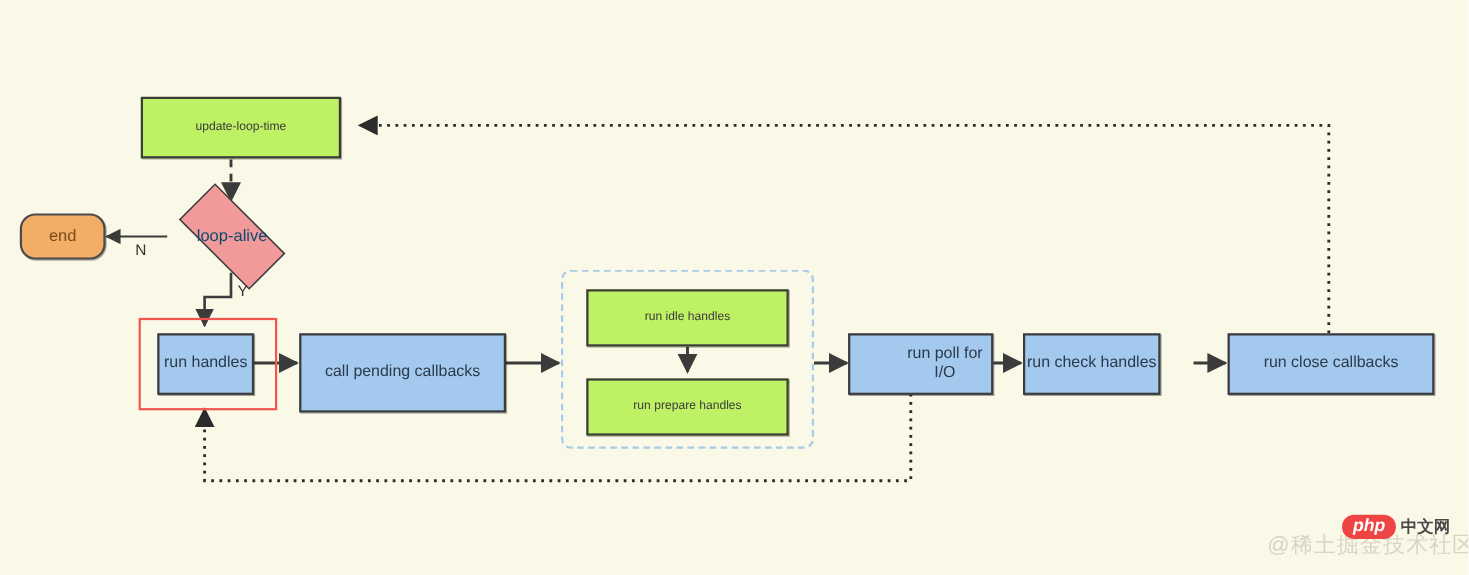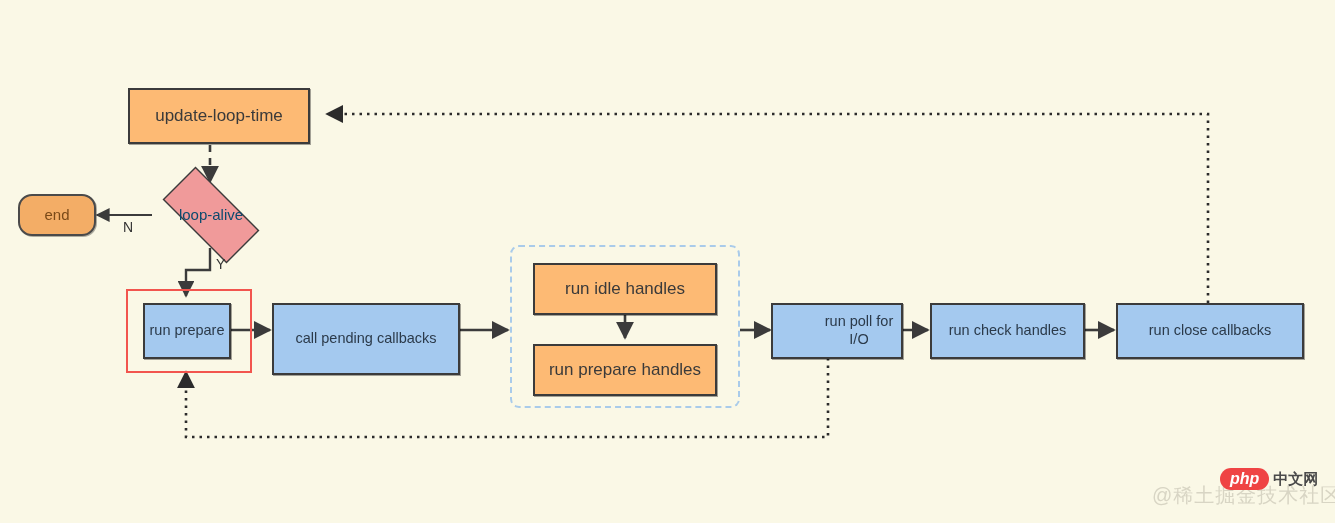--- a/index.html
+++ b/index.html
@@ -34,23 +34,23 @@
     line-height: 1.22;
     z-index: 3;
   }
 
   .node-rect {
     border: 2px solid #3b3b3b;
     box-shadow: 1px 1px 0 rgba(0,0,0,0.35);
   }
 
   .node-white {
-    background: #fdba74;
+    background: #bef264;
     color: #3a3a3a;
-    font-size: 17px;
+    font-size: 11px;
   }
 
   .node-blue {
     background: #a4c9ef;
     color: #2b3a4a;
     font-size: 14.5px;
   }
 
   .node-end {
     background: #f3ad66;
@@ -198,41 +198,41 @@
   <div class="node node-diamond" style="left:148px; top:183px; width:126px; height:64px;">
     <span class="dia-shape"></span>
     <span class="dia-label">loop-alive</span>
   </div>
 
   <div class="node node-end" style="left:18px; top:194px; width:78px; height:42px;">
     <span>end</span>
   </div>
 
   <div class="node node-rect node-blue" style="left:143px; top:303px; width:88px; height:56px;">
-    <span>run prepare</span>
+    <span>run handles</span>
   </div>
 
   <div class="node node-rect node-blue" style="left:272px; top:303px; width:188px; height:72px;">
     <span>call pending callbacks</span>
   </div>
 
   <div class="node node-rect node-white" style="left:533px; top:263px; width:184px; height:52px;align-items:center;">
     <span>run idle handles</span>
   </div>
 
   <div class="node node-rect node-white" style="left:533px; top:344px; width:184px; height:52px;">
     <span>run prepare handles</span>
   </div>
 
   <div class="node node-rect node-blue" style="left:771px; top:303px; width:132px; height:56px; flex-direction:column;padding-left:44px;">
     <span>run poll for</span>
     <span>I/O</span>
   </div>
 
-  <div class="node node-rect node-blue" style="left:930px; top:303px; width:155px; height:56px;">
+  <div class="node node-rect node-blue" style="left:930px; top:303px; width:125px; height:56px;">
     <span>run check handles</span>
   </div>
 
   <div class="node node-rect node-blue" style="left:1116px; top:303px; width:188px; height:56px;">
     <span>run close callbacks</span>
   </div>
 
   <div class="edge-label" style="left:123px; top:219px;">N</div>
   <div class="edge-label" style="left:216px; top:256px;">Y</div>
 

